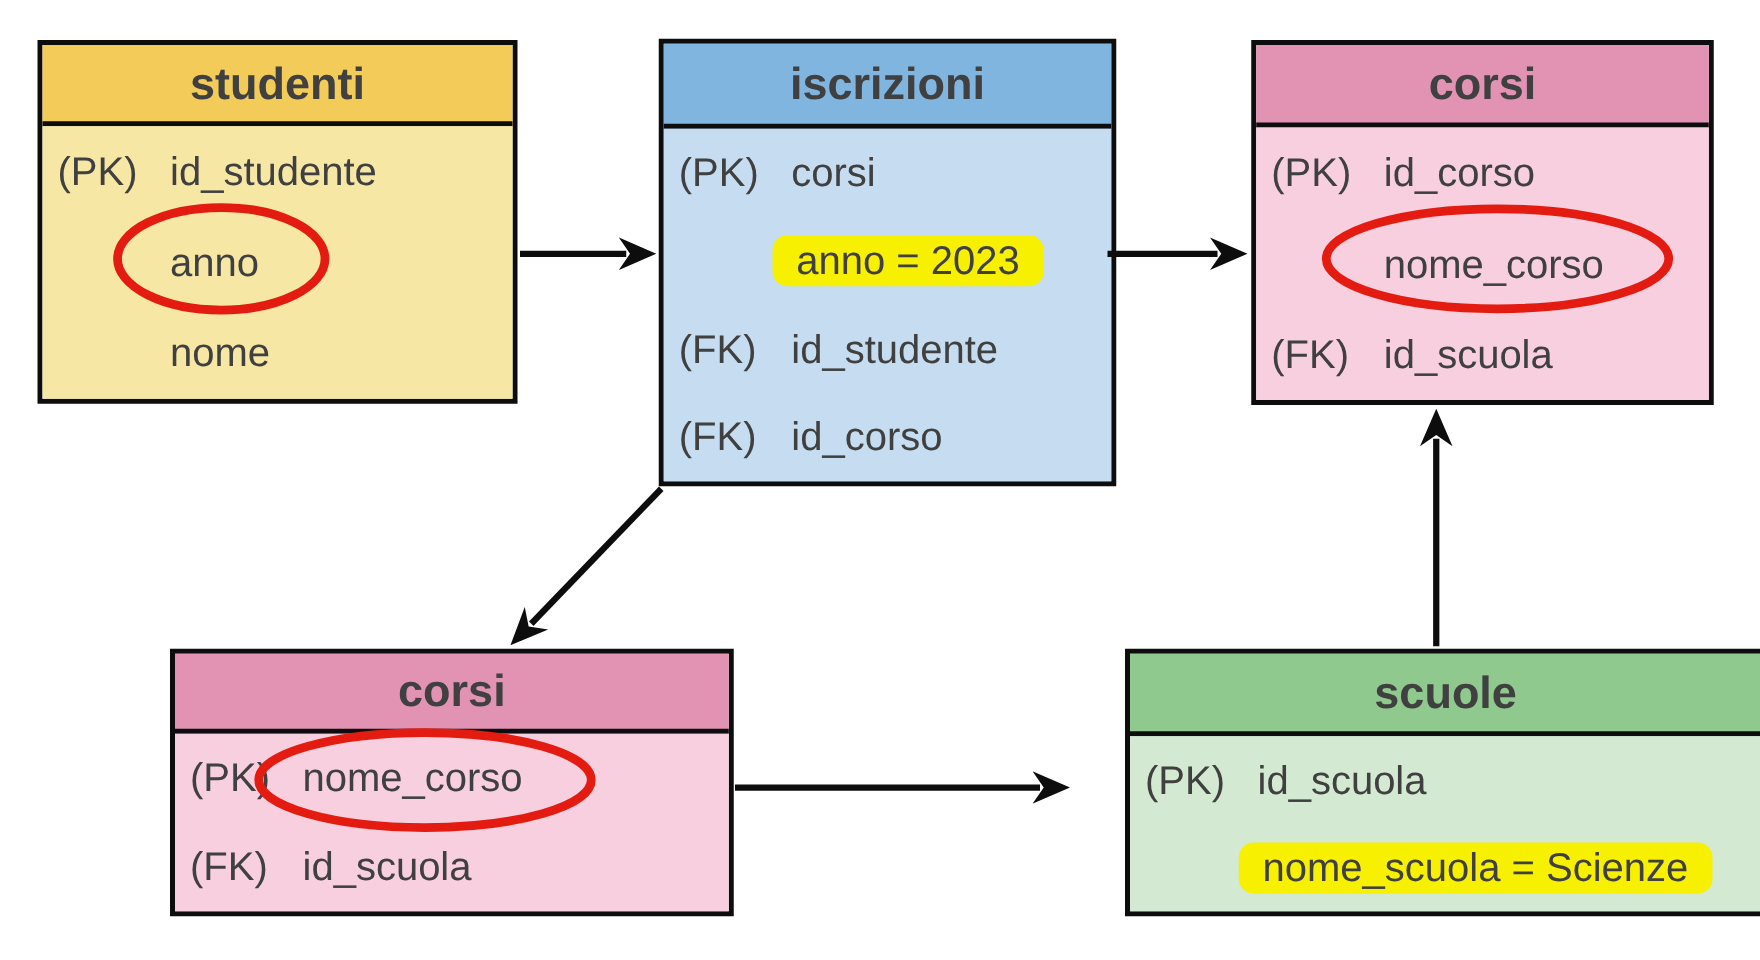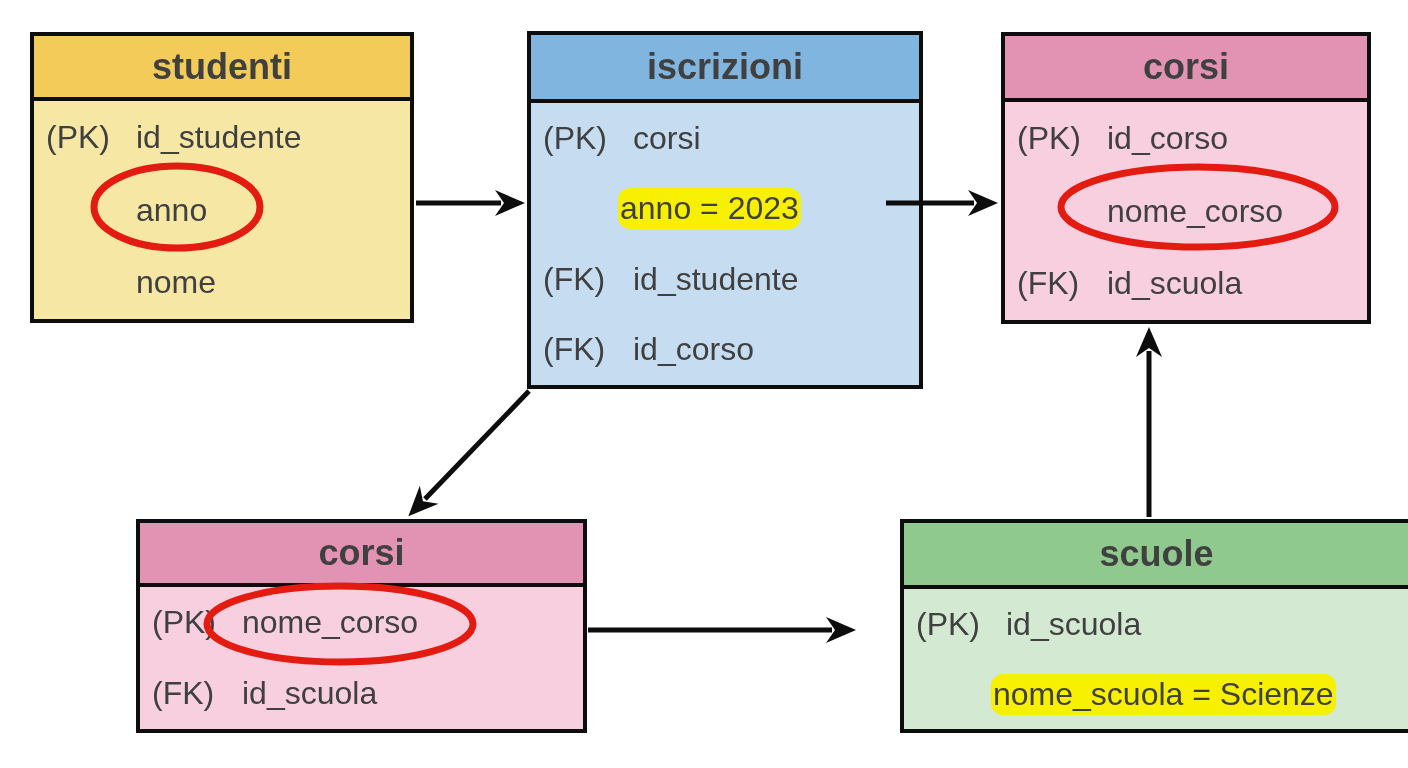--- a/index.html
+++ b/index.html
@@ -43,21 +43,21 @@
     font-size: 32px;
     white-space: nowrap;
   }
   .prefix {
     display: inline-block;
     width: 90px;
     flex: 0 0 90px;
   }
   .hl {
     border-radius: 12px;
-    padding: 2px 2px;
+    padding: 2px 19px;
     margin-left: -15px;
   }
   #overlay {
     position: absolute;
     left: 0; top: 0;
     pointer-events: none;
   }
   .arrow { stroke-width: 5px; fill: none; }
   .circle-mark { stroke-width: 7px; fill: none; }
 </style>
@@ -77,21 +77,21 @@
         <span class="prefix"></span>
         <span>anno</span>
       </div>
       <div class="row">
         <span class="prefix"></span>
         <span>nome</span>
       </div>
     </div>
   </div>
 
-  <div class="table" style="left:527px; top:31px; width:396px; height:358px; --hh:68px;">
+  <div class="table" style="left:527px; top:31px; width:366px; height:358px; --hh:68px;">
     <div class="thead" style="background-color: rgb(128, 181, 224);">iscrizioni</div>
     <div class="tbody" style="background-color: rgb(198, 221, 241);">
       <div class="row">
         <span class="prefix">(PK)</span>
         <span>corsi</span>
       </div>
       <div class="row">
         <span class="prefix"></span>
         <span class="hl" style="background-color: rgb(247, 240, 0);">anno = 2023</span>
       </div>

